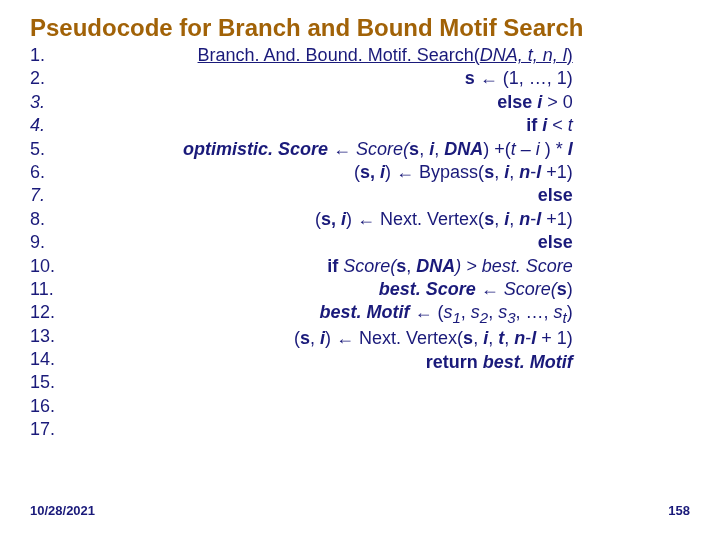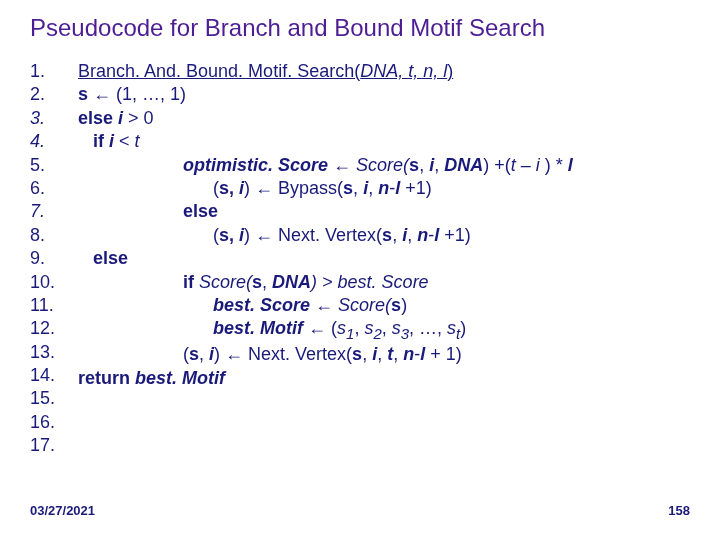--- a/index.html
+++ b/index.html
@@ -15,39 +15,40 @@
   }
   .slide {
     padding: 14px 30px 0 30px;
     box-sizing: border-box;
     width: 100%;
     height: 100%;
     position: relative;
   }
   .title {
     font-size: 24px;
-    font-weight: normal;
-    color: #4c1d95;
-    margin: 0 0 18px 0;
+    font-weight: bold;
+    color: #a16207;
+    margin: 0 0 2px 0;
     white-space: nowrap;
   }
   .codeblock {
     display: flex;
     font-size: 18px;
     line-height: 1.3;
   }
   .nums {
     display: flex;
     flex-direction: column;
     min-width: 48px;
   }
   .nums span { white-space: pre; }
   .lines {
     display: flex;
     flex-direction: column;
+    align-items: flex-end;
   }
   .lines span { white-space: pre; }
   .b { font-weight: bold; }
   .i { font-style: italic; }
   .u { text-decoration: underline; }
   .footer {
     position: absolute;
     bottom: 22px;
     left: 30px;
     right: 30px;
@@ -115,16 +116,16 @@
       <span><span>                           </span><span class="b i">best. Motif </span><span>←</span><span> (</span><span class="i">s</span><sub class="i">1</sub><span>, </span><span class="i">s</span><sub class="i">2</sub><span>, </span><span class="i">s</span><sub class="i">3</sub><span>, …, </span><span class="i">s</span><sub class="i">t</sub><span>)</span></span>
 
       <span><span>                     (</span><span class="b">s</span><span>, </span><span class="b i">i</span><span>) </span><span>←</span><span> Next. Vertex(</span><span class="b">s</span><span>, </span><span class="b i">i</span><span>, </span><span class="b i">t</span><span>, </span><span class="b i">n</span><span>-</span><span class="b i">l </span><span>+ 1)</span></span>
 
       <span><span class="b">return </span><span class="b i">best. Motif</span></span>
 
     </div>
   </div>
 
   <div class="footer">
-    <span>03/27/2021</span>
+    <span>10/28/2021</span>
     <span>158</span>
   </div>
 </div>
 
 </body></html>

